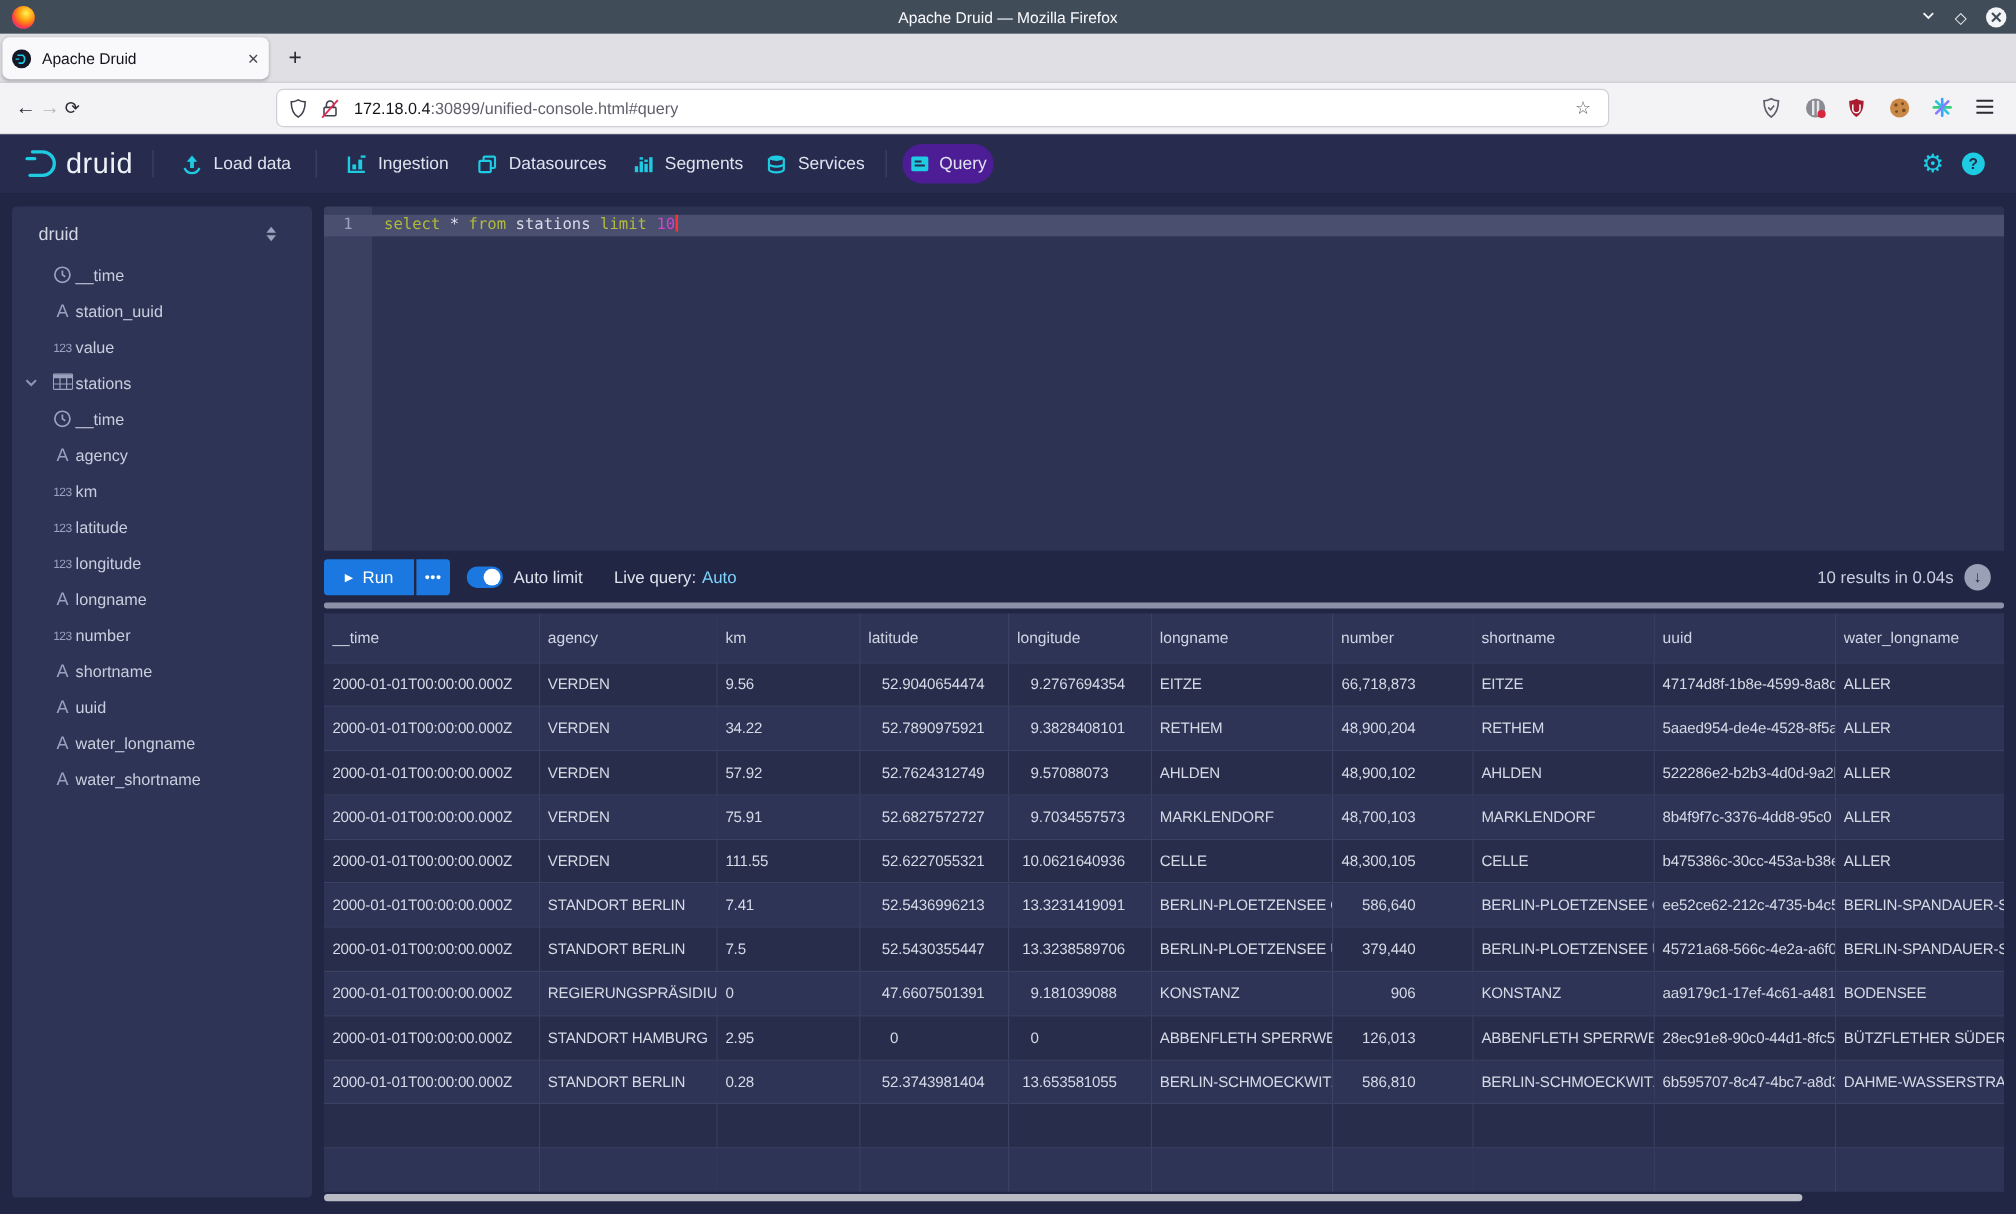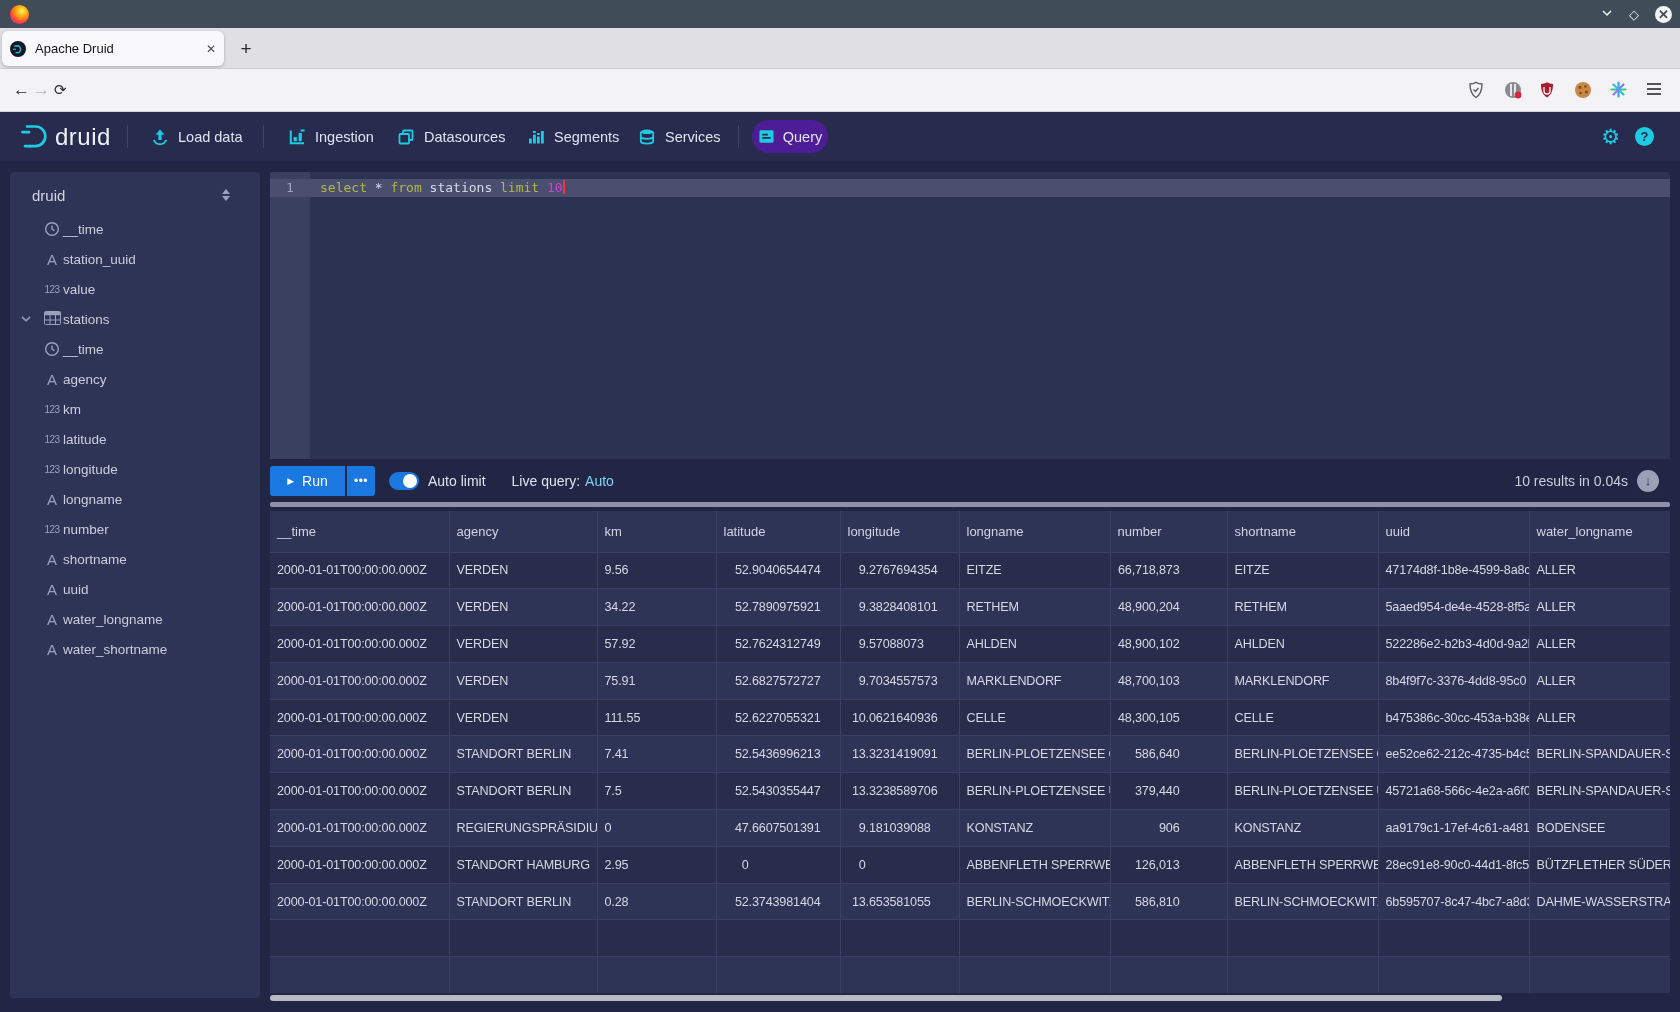--- a/index.html
+++ b/index.html
@@ -100,20 +100,21 @@
   td.c-lon { text-align:right; padding-right:21px; }
   td.c-number { text-align:right; padding-right:47px; }
   .pad { visibility:hidden; }
   .hscroll-bottom { position:absolute; left:270px; top:834px; width:1232px; height:6px; background:#b9bbc4; border-radius:3px; }
 </style>
 </head>
 <body>
 
 <div class="titlebar">
   <div class="fx-logo"></div>
+  <div class="fx-title">Apache Druid — Mozilla Firefox</div>
   <div class="win-controls">
     <span class="wc">
       <svg width="12" height="12" viewBox="0 0 12 12">
           <path d="M2 4l4 4 4-4" fill="none" stroke="#f2f4f6" stroke-width="1.5"></path>
         </svg>
     </span>
     <span class="wc">◇</span>
     <span class="wc wc-close">✕</span>
   </div>
 </div>
@@ -128,20 +129,32 @@
     <span class="tab-label">Apache Druid</span>
     <span class="tab-close">✕</span>
   </div>
   <div class="newtab">+</div>
 </div>
 
 <div class="toolbar">
   <span class="nav-arrow" style="left:13px">←</span>
   <span class="nav-arrow" style="left:33px; color:#b6b6be">→</span>
   <span class="nav-arrow" style="left:54px; font-size:15px">⟳</span>
+  <div class="urlfield">
+    <svg width="15" height="17" viewBox="0 0 15 17">
+        <path d="M7.5 1.2C5.6 2.4 3.6 2.9 1.7 2.9c0 5.3.8 9.6 5.8 12.7 5-3.1 5.8-7.4 5.8-12.7-1.9 0-3.9-.5-5.8-1.7z" fill="none" stroke="#43414e" stroke-width="1.3"></path>
+      </svg>
+    <svg width="16" height="17" viewBox="0 0 16 17" style="margin-left:11px">
+        <rect x="3" y="7.5" width="10" height="7" rx="1" fill="none" stroke="#43414e" stroke-width="1.3"></rect>
+        <path d="M5 7.5V5.2a3 3 0 0 1 6 0v2.3" fill="none" stroke="#43414e" stroke-width="1.3"></path>
+        <line x1="1.5" y1="16" x2="14.5" y2="1.5" stroke="#e22850" stroke-width="1.5"></line>
+      </svg>
+    <span class="url-text"><span class="url-host">172.18.0.4</span><span class="url-rest">:30899/unified-console.html#query</span></span>
+    <span class="url-star">☆</span>
+  </div>
   <span class="tb-icon" style="left:1468px">
     <svg width="16" height="18" viewBox="0 0 16 18">
         <path d="M8 1.3C6 2.5 4 3 2 3c0 5.6.9 10.2 6 13.5 5.1-3.3 6-7.9 6-13.5-2 0-4-.5-6-1.7z" fill="none" stroke="#5f5f6b" stroke-width="1.4"></path>
         <path d="M5.5 8.5l2 2 3-3.5" fill="none" stroke="#5f5f6b" stroke-width="1.3"></path>
       </svg>
   </span>
   <span class="tb-icon" style="left:1504px">
     <svg width="18" height="18" viewBox="0 0 18 18">
         <circle cx="9" cy="9" r="8" fill="#8a8a93"></circle>
         <rect x="6" y="3" width="2" height="12" fill="#e8e8ec"></rect>

